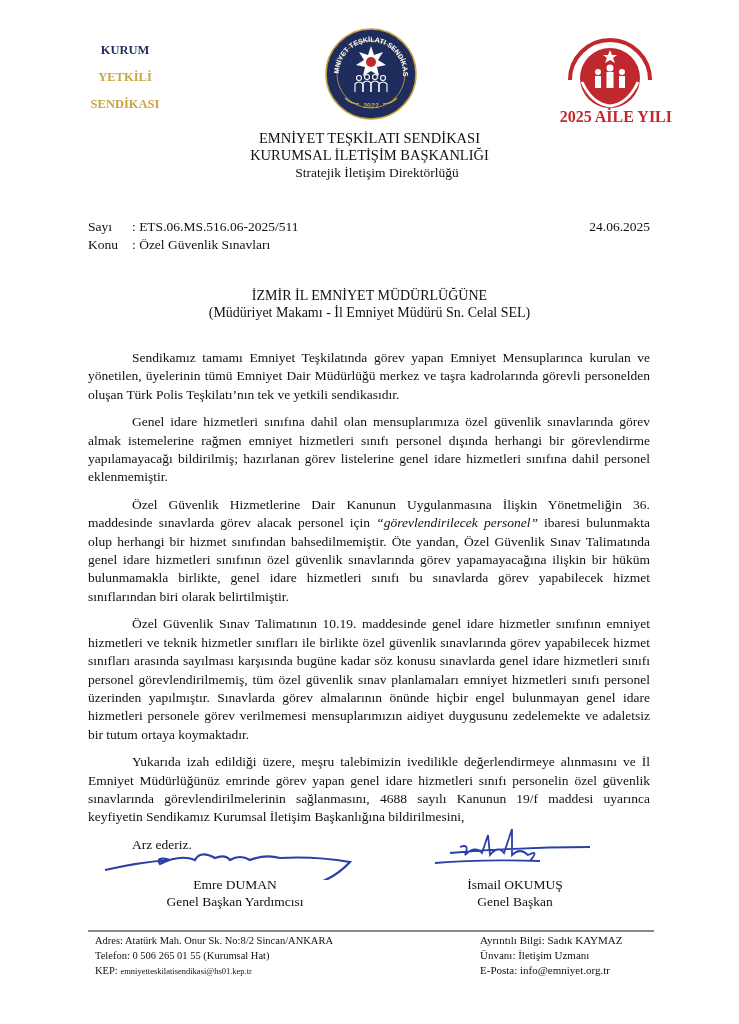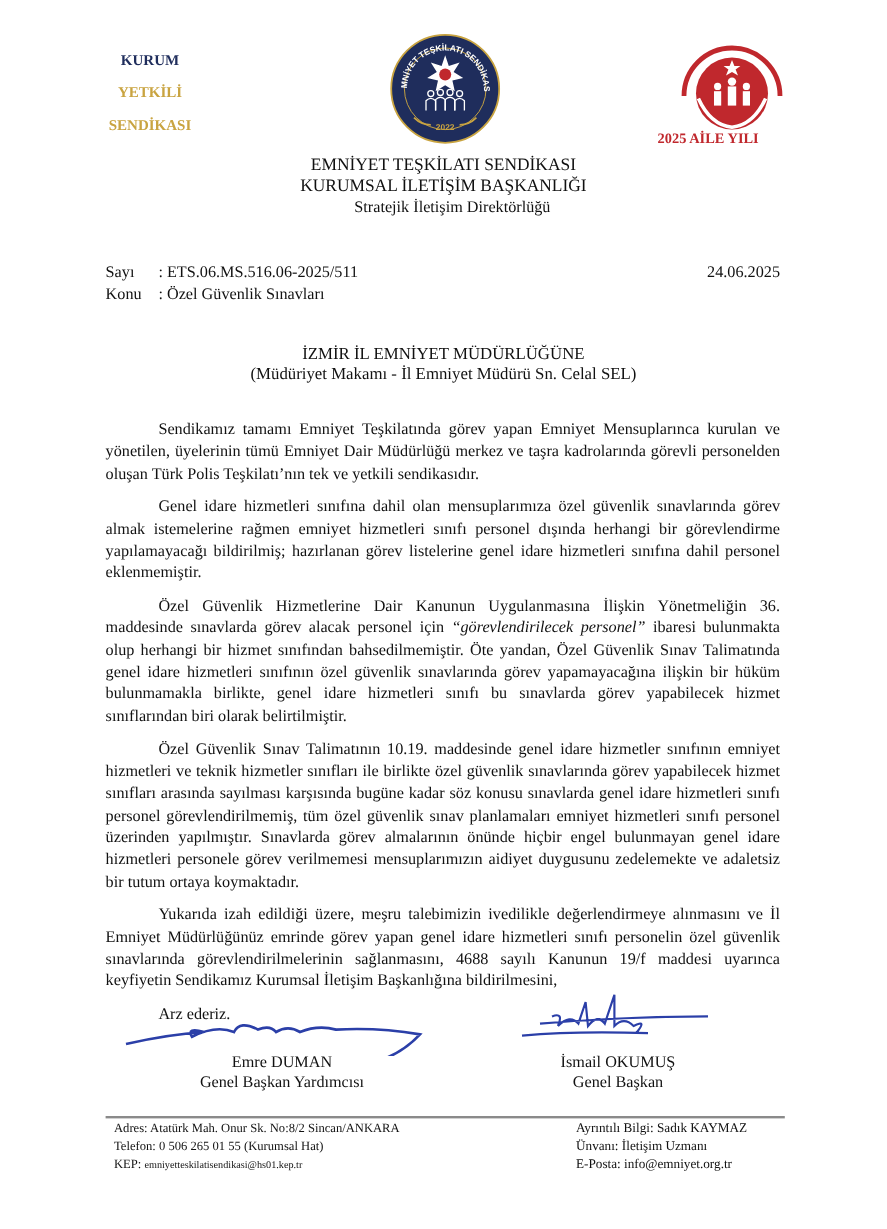--- a/index.html
+++ b/index.html
@@ -6,22 +6,22 @@
   body { width: 739px; height: 1024px; position: relative; overflow: hidden;
          font-family: "Liberation Serif", serif; color: #111; }
   .abs { position: absolute; }
   .left-badge { left: 60px; top: 40px; width: 130px; text-align: center;
                 font-family: "Liberation Serif", serif; font-weight: bold; font-size: 12.5px; }
   .left-badge div { height: 27px; line-height: 20px; }
   .lb-navy { color: #1f2d5c; }
   .lb-gold { color: #c9a441; }
   .center-logo { left: 325px; top: 28px; width: 92px; height: 92px; }
   .right-logo { left: 560px; top: 30px; width: 100px; height: 90px; }
-  .right-logo-text { left: 548px; top: 108px; width: 124px; text-align: left;
-                     color: #c0282d; font-weight: bold; font-size: 12px; }
+  .right-logo-text { left: 548px; top: 108px; width: 124px; text-align: right;
+                     color: #c0282d; font-weight: bold; font-size: 16px; }
   .header-block { left: 0; width: 739px; top: 130px; text-align: center;
                   font-size: 14.5px; line-height: 17px; }
   .header-block .sub { font-size: 13.5px; margin-left: 15px; }
   .meta { left: 88px; top: 218px; width: 562px; font-size: 13.5px; line-height: 18px; }
   .meta .row { display: flex; }
   .meta .lbl { width: 44px; }
   .meta .date { position: absolute; right: 0; top: 0; margin-left: 40px; }
   .addressee { left: 0; width: 739px; top: 287px; text-align: center;
                font-size: 14px; line-height: 17px; }
   .body-text { left: 88px; width: 562px; top: 349px; font-size: 13.5px; line-height: 18.4px; text-align: justify; }

